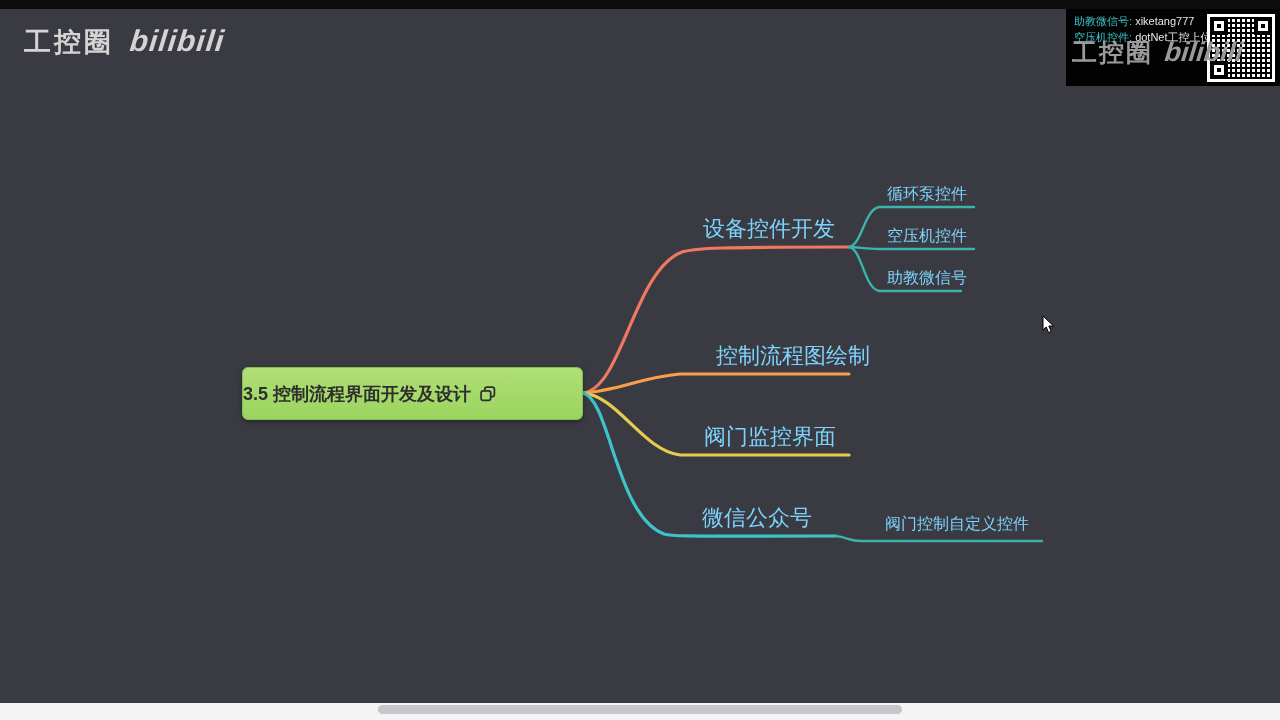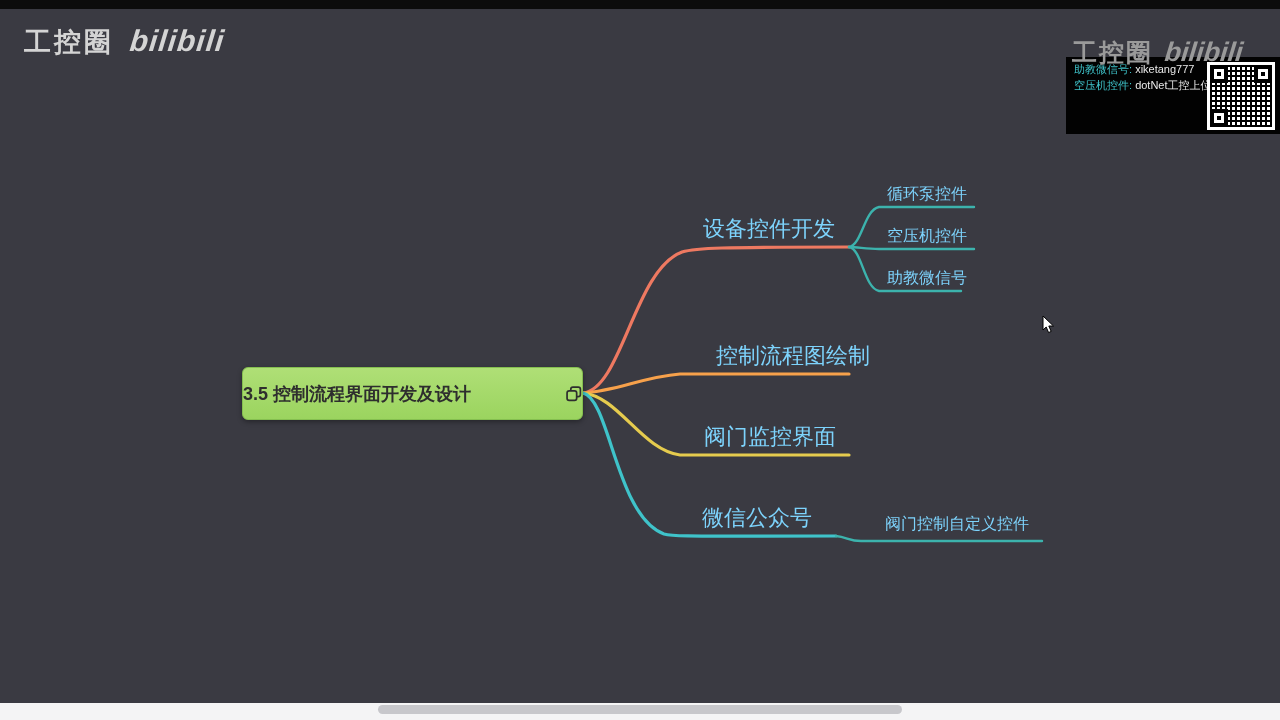--- a/index.html
+++ b/index.html
@@ -9,21 +9,21 @@
     background:#3a3a42;
     font-family:"Liberation Sans","DejaVu Sans",sans-serif;
   }
   
   .top-strip{position:absolute;left:0;top:0;width:1280px;height:9px;background:#0c0c0c;}
   
   .brand{position:absolute;left:24px;top:24px;display:flex;align-items:baseline;gap:16px;color:#d4d4d4;}
   .brand .bname{font-size:27px;font-weight:700;letter-spacing:3px;}
   .brand .blogo{font-size:30px;font-weight:700;font-style:italic;transform:skewX(-6deg);letter-spacing:1px;}
   
-  .info-box{position:absolute;left:1066px;top:9px;width:214px;height:77px;background:#020202;z-index:1;margin-top:48px;}
+  .info-box{position:absolute;left:1066px;top:9px;width:214px;height:77px;background:#020202;z-index:1;}
   .info-line{position:absolute;left:8px;font-size:11px;white-space:nowrap;}
   .info-line.l1{top:5px;}
   .info-line.l2{top:21px;}
   .info-line .lab{color:#3fc3ca;}
   .info-line .val{color:#e9e9e9;}
   .qr{position:absolute;right:5px;top:5px;width:68px;height:68px;background:#fff;padding:3px;z-index:3;}
   .qr-inner{position:relative;width:62px;height:62px;background:
       repeating-linear-gradient(0deg,#000 0 2px,transparent 2px 5px),
       repeating-linear-gradient(90deg,#000 0 2px,#fff 2px 5px);}
   .finder{position:absolute;width:18px;height:18px;border:4px solid #000;background:#fff;}
@@ -34,21 +34,21 @@
   
   .watermark{position:absolute;left:1072px;top:36px;display:flex;align-items:baseline;gap:12px;color:#9a9a9a;z-index:2;white-space:nowrap;}
   .watermark .bname{font-size:25px;font-weight:700;letter-spacing:2px;}
   .watermark .blogo{font-size:27px;font-weight:700;font-style:italic;transform:skewX(-6deg);}
   
   svg.map-lines{position:absolute;left:0;top:0;pointer-events:none;}
   .root-node{
     position:absolute;left:242px;top:367px;width:341px;height:53px;
     background:linear-gradient(180deg,#afdf76,#9bd45f);
     border:1px solid #85bf50;border-radius:6px;
-    display:flex;align-items:center;justify-content:space-between;gap:9px;
+    display:flex;align-items:center;justify-content:flex-start;gap:9px;
     box-shadow:0 2px 5px rgba(0,0,0,.35);cursor:default;
   }
   .root-node .root-label{font-size:18px;font-weight:700;color:#2e2e2e;white-space:nowrap;}
   .topic{position:absolute;color:#7dd3fc;white-space:nowrap;cursor:default;}
   .topic.branch{font-size:22px;line-height:24px;}
   .topic.child{font-size:16px;line-height:22px;}
   .t-b1{left:703px;top:217px;}
   .t-b2{left:716px;top:344px;text-align:center;}
   .t-b3{left:704px;top:425px;}
   .t-b4{left:702px;top:506px;}

